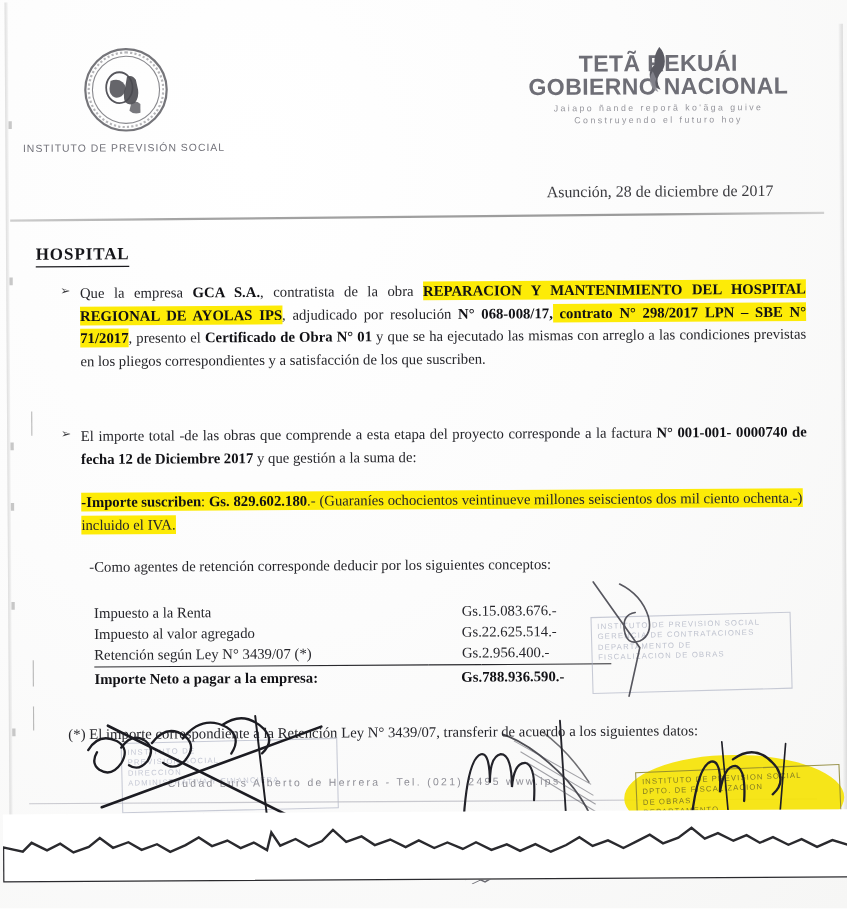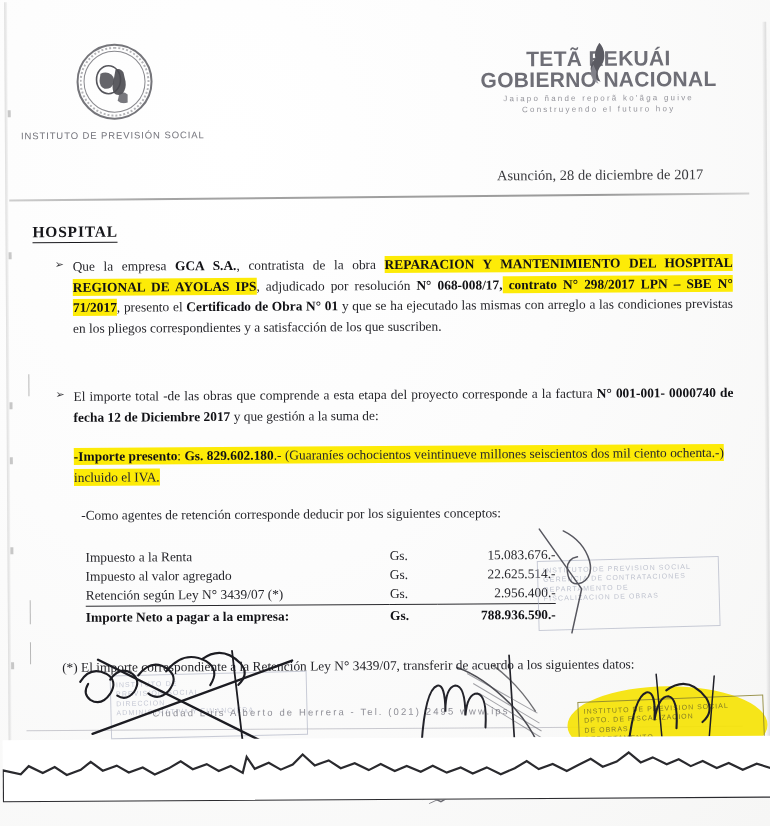--- a/index.html
+++ b/index.html
@@ -154,22 +154,22 @@
   }
 
   
   .tax-table {
     position: absolute; left: 84px; top: 548px; width: 470px;
     font-size: 13.4px; color: #26262b;
     border-collapse: collapse;
   }
   .tax-table td { padding: 0 0 3px 0; vertical-align: bottom; }
   .tax-table td.label { width: 290px; }
-  .tax-table td.cur   { width: 46px; }
-  .tax-table td.val   { text-align: right; width: 112px; white-space: nowrap; }
+  .tax-table td.cur   { width: 46px; text-align: right; }
+  .tax-table td.val   { width: 112px; white-space: nowrap; }
   .tax-table tr.rule td { border-bottom: 1.3px solid #2a2a2e; padding-bottom: 2px; }
   .tax-table tr.total td { font-weight: bold; color: #111115; padding-top: 3px; }
 
   .closing {
     position: absolute; left: 60px; top: 655px; width: 690px;
     font-size: 13.4px; line-height: 21px; color: #26262b;
   }
 
   
   .footer-addr {
@@ -286,21 +286,21 @@
     <div class="block p1 just">
       <span>Que la empresa </span><b class="strong">GCA S.A.</b><span>, contratista de la obra </span><b class="strong hl">REPARACION Y MANTENIMIENTO DEL HOSPITAL REGIONAL DE AYOLAS IPS</b><span>, adjudicado por resolución </span><b class="strong">N° 068-008/17,</b><b class="strong hl"> contrato N° 298/2017 LPN – SBE N° 71/2017</b><span>, presento el </span><b class="strong">Certificado de Obra  N° 01</b><span> y que se ha ejecutado las mismas con arreglo a las condiciones previstas en los pliegos correspondientes y a satisfacción de los que suscriben.</span>
     </div>
 
     <div class="arrow arrow2">➢</div>
     <div class="block p2 just">
       <span>El importe total -de las obras que comprende a esta etapa del proyecto corresponde a la factura </span><b class="strong">N° 001-001- 0000740 de fecha 12 de Diciembre 2017</b><span> y que gestión a la suma de:</span>
     </div>
 
     <div class="amount-line">
-      <span class="hl"><b class="strong">-Importe presento</b><span>: </span><b class="strong">Gs. 829.602.180</b><span>.- (Guaraníes ochocientos veintinueve millones seiscientos dos mil ciento ochenta.-) incluido el IVA.</span></span>
+      <span class="hl"><b class="strong">-Importe suscriben</b><span>: </span><b class="strong">Gs. 829.602.180</b><span>.- (Guaraníes ochocientos veintinueve millones seiscientos dos mil ciento ochenta.-) incluido el IVA.</span></span>
     </div>
 
     <div class="retencion-intro">-Como agentes de retención corresponde deducir por los siguientes conceptos:</div>
 
     <table class="tax-table">
       <tbody>
         <tr>
           <td class="label">Impuesto a la Renta</td>
           <td class="cur">Gs.</td>
           <td class="val">15.083.676.-</td>

